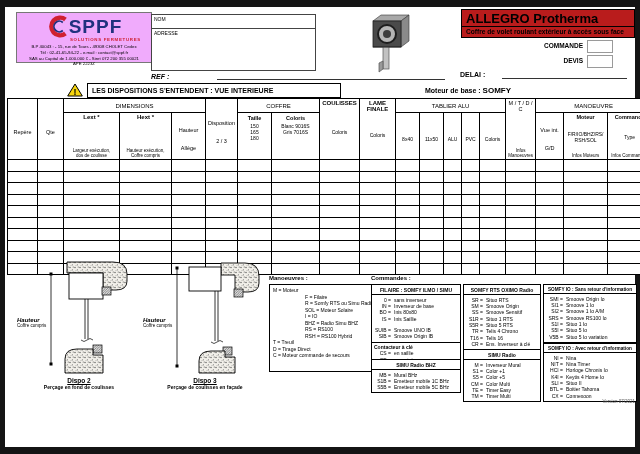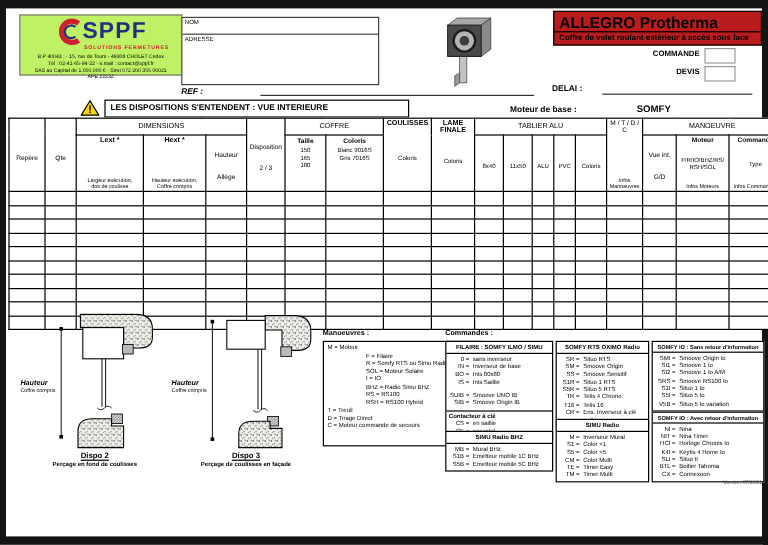--- a/index.html
+++ b/index.html
@@ -2,21 +2,21 @@
 <html><head>
 <meta charset="utf-8">
 <style>
   html,body{margin:0;padding:0;}
   body{width:640px;height:454px;background:#141414;position:relative;overflow:hidden;
        font-family:"Liberation Sans",sans-serif;color:#000;}
   .page{position:absolute;left:5px;top:7px;width:630px;height:440px;background:#ffffff;}
 
   
   .logo-box{position:absolute;left:11px;top:5px;width:134px;height:49px;border:1px solid #777;
-            background:#bef264;text-align:center;}
+            background:#f0abfc;text-align:center;}
   .logo-row{display:flex;justify-content:center;align-items:center;height:23px;margin-top:2px;}
   .brand{font-size:19px;font-weight:bold;color:#20317e;letter-spacing:1px;line-height:1;}
   .tagline{font-size:4.4px;color:#cf2030;font-weight:bold;letter-spacing:.7px;margin:-1px 10px 0 0;text-align:right;}
   .addr{font-size:4.3px;line-height:1.35;margin-top:2px;white-space:pre-line;}
 
   .cust-box{position:absolute;left:146px;top:7px;width:163px;height:55px;border:1px solid #444;background:#fff;}
   .cust-name{height:11px;border-bottom:1px solid #444;font-size:5px;padding:1px 2px;}
   .cust-addr{font-size:5px;padding:1px 2px;height:40px;}
 
   .title-box{position:absolute;left:456px;top:2px;width:172px;border:1.5px solid #000;background:#b91c1c;}
@@ -29,21 +29,21 @@
   .ref-label{position:absolute;left:146px;top:66px;font-size:7px;font-weight:bold;font-style:italic;}
   .ref-line{position:absolute;left:212px;top:56px;width:228px;height:16px;border-bottom:1px solid #333;}
   .delai-label{position:absolute;left:455px;top:64px;font-size:7px;font-weight:bold;}
   .delai-line{position:absolute;left:497px;top:55px;width:125px;height:16px;border-bottom:1px solid #333;}
 
   
   .warn-tri{position:absolute;left:62px;top:76px;}
   .warn-box{position:absolute;left:82px;top:76px;width:248px;height:13px;border:1.5px solid #000;
             display:flex;align-items:center;padding-left:4px;font-size:7px;font-weight:bold;}
   .motor-base{position:absolute;left:420px;top:79px;font-size:7px;font-weight:bold;}
-  .motor-base .val{font-size:8px;margin-left:48px;}
+  .motor-base .val{font-size:8px;}
 
   
   .main-table{position:absolute;left:2px;top:91px;width:624px;border-collapse:collapse;
               table-layout:fixed;border:1.4px solid #000;background:#fff;}
   .main-table th,.main-table td{border:1px solid #000;padding:0;}
   .main-table th{font-weight:normal;text-align:center;}
   tr.h1 th{height:13px;}
   tr.h2 th{height:46px;vertical-align:middle;}
   .grp{font-size:6px;font-weight:bold;}
   .t5{font-size:5px;}

